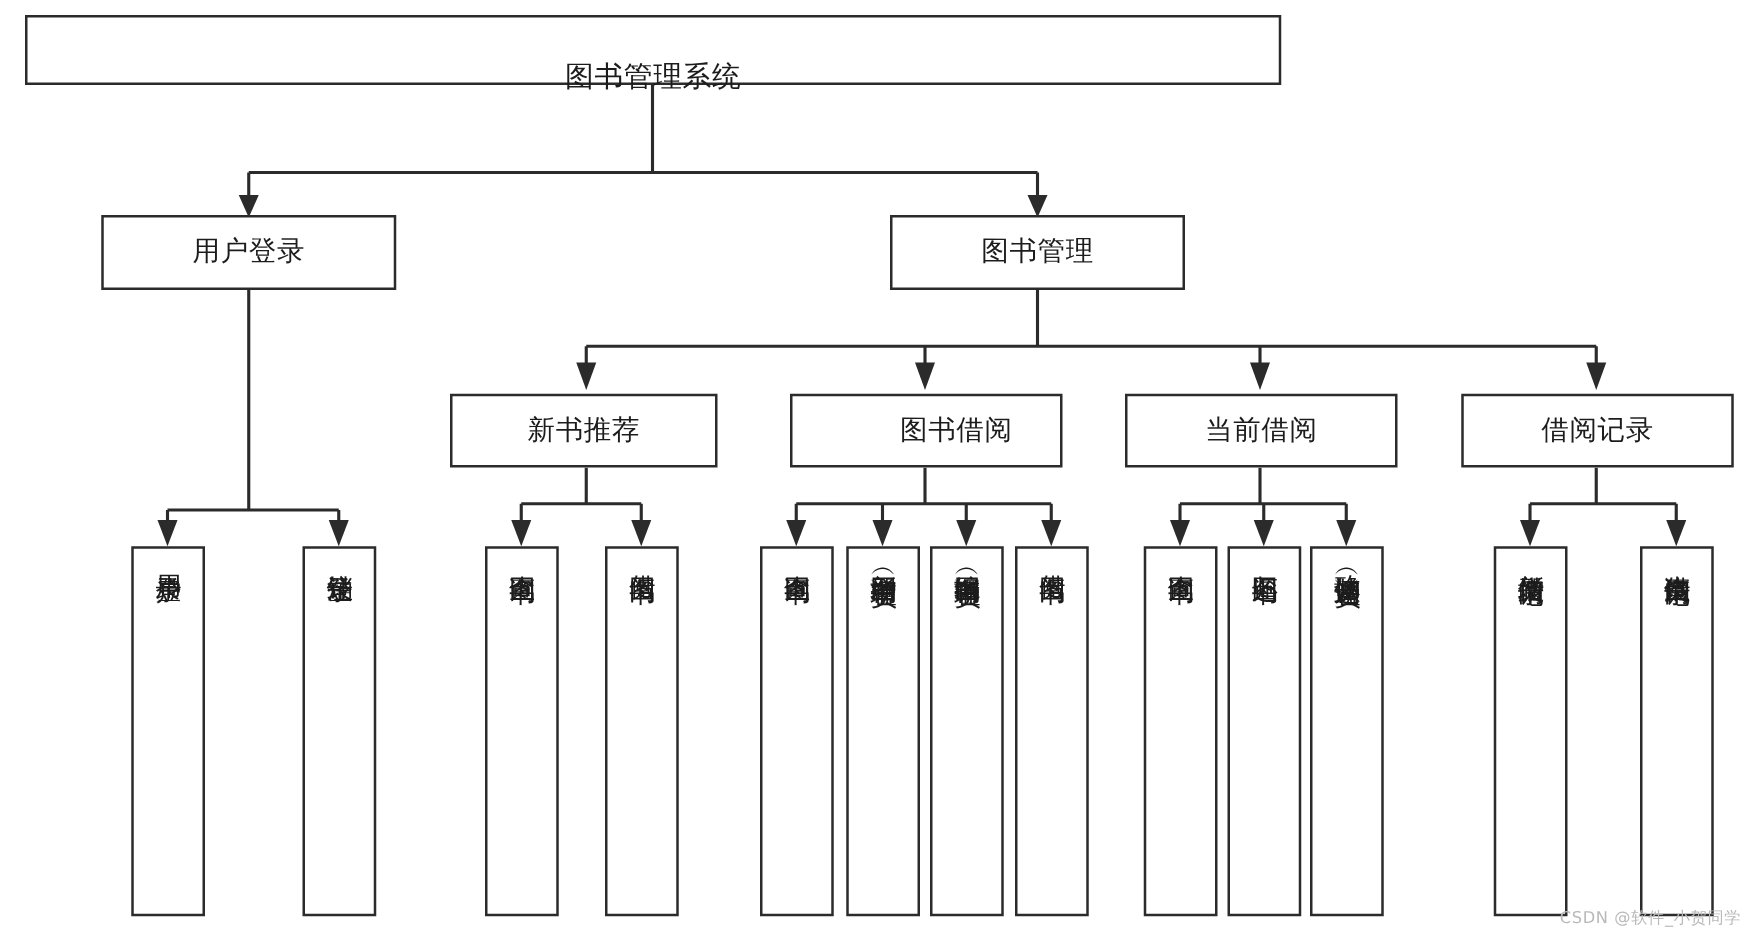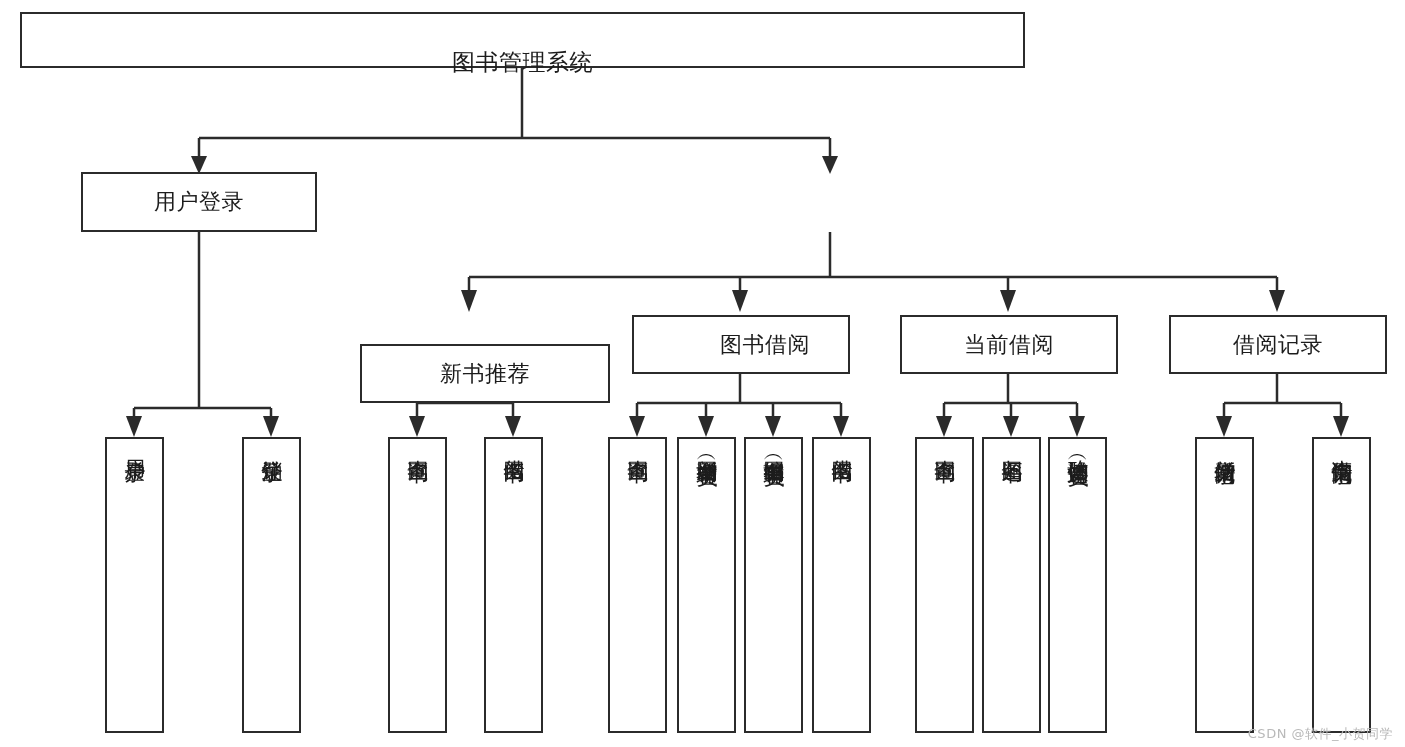--- a/index.html
+++ b/index.html
@@ -152,22 +152,25 @@
     <polygon points="1333,416 1349,416 1341,437"></polygon>
   </svg>
 
   <div class="node horiz root" style="left:20px; top:12px; width:1005px; height:56px;">
     <span class="label">图书管理系统</span>
   </div>
 
   <div class="node horiz lvl2" style="left:81px; top:172px; width:236px; height:60px;">
     <span class="label">用户登录</span>
   </div>
-
-  <div class="node horiz lvl2" style="left:360px; top:315px; width:250px; height:59px;margin-top:29px;">
+  <div class="node horiz lvl2" style="left:712px; top:172px; width:236px; height:60px;">
+    <span class="label">图书管理</span>
+  </div>
+
+  <div class="node horiz lvl2" style="left:360px; top:315px; width:214px; height:59px;">
     <span class="label">新书推荐</span>
   </div>
   <div class="node horiz lvl2" style="left:632px; top:315px; width:218px; height:59px;padding-left:48px;">
     <span class="label">图书借阅</span>
   </div>
   <div class="node horiz lvl2" style="left:1169px; top:315px; width:218px; height:59px;">
     <span class="label">借阅记录</span>
   </div>
   <div class="node horiz lvl2" style="left:900px; top:315px; width:218px; height:59px;">
     <span class="label">当前借阅</span>

